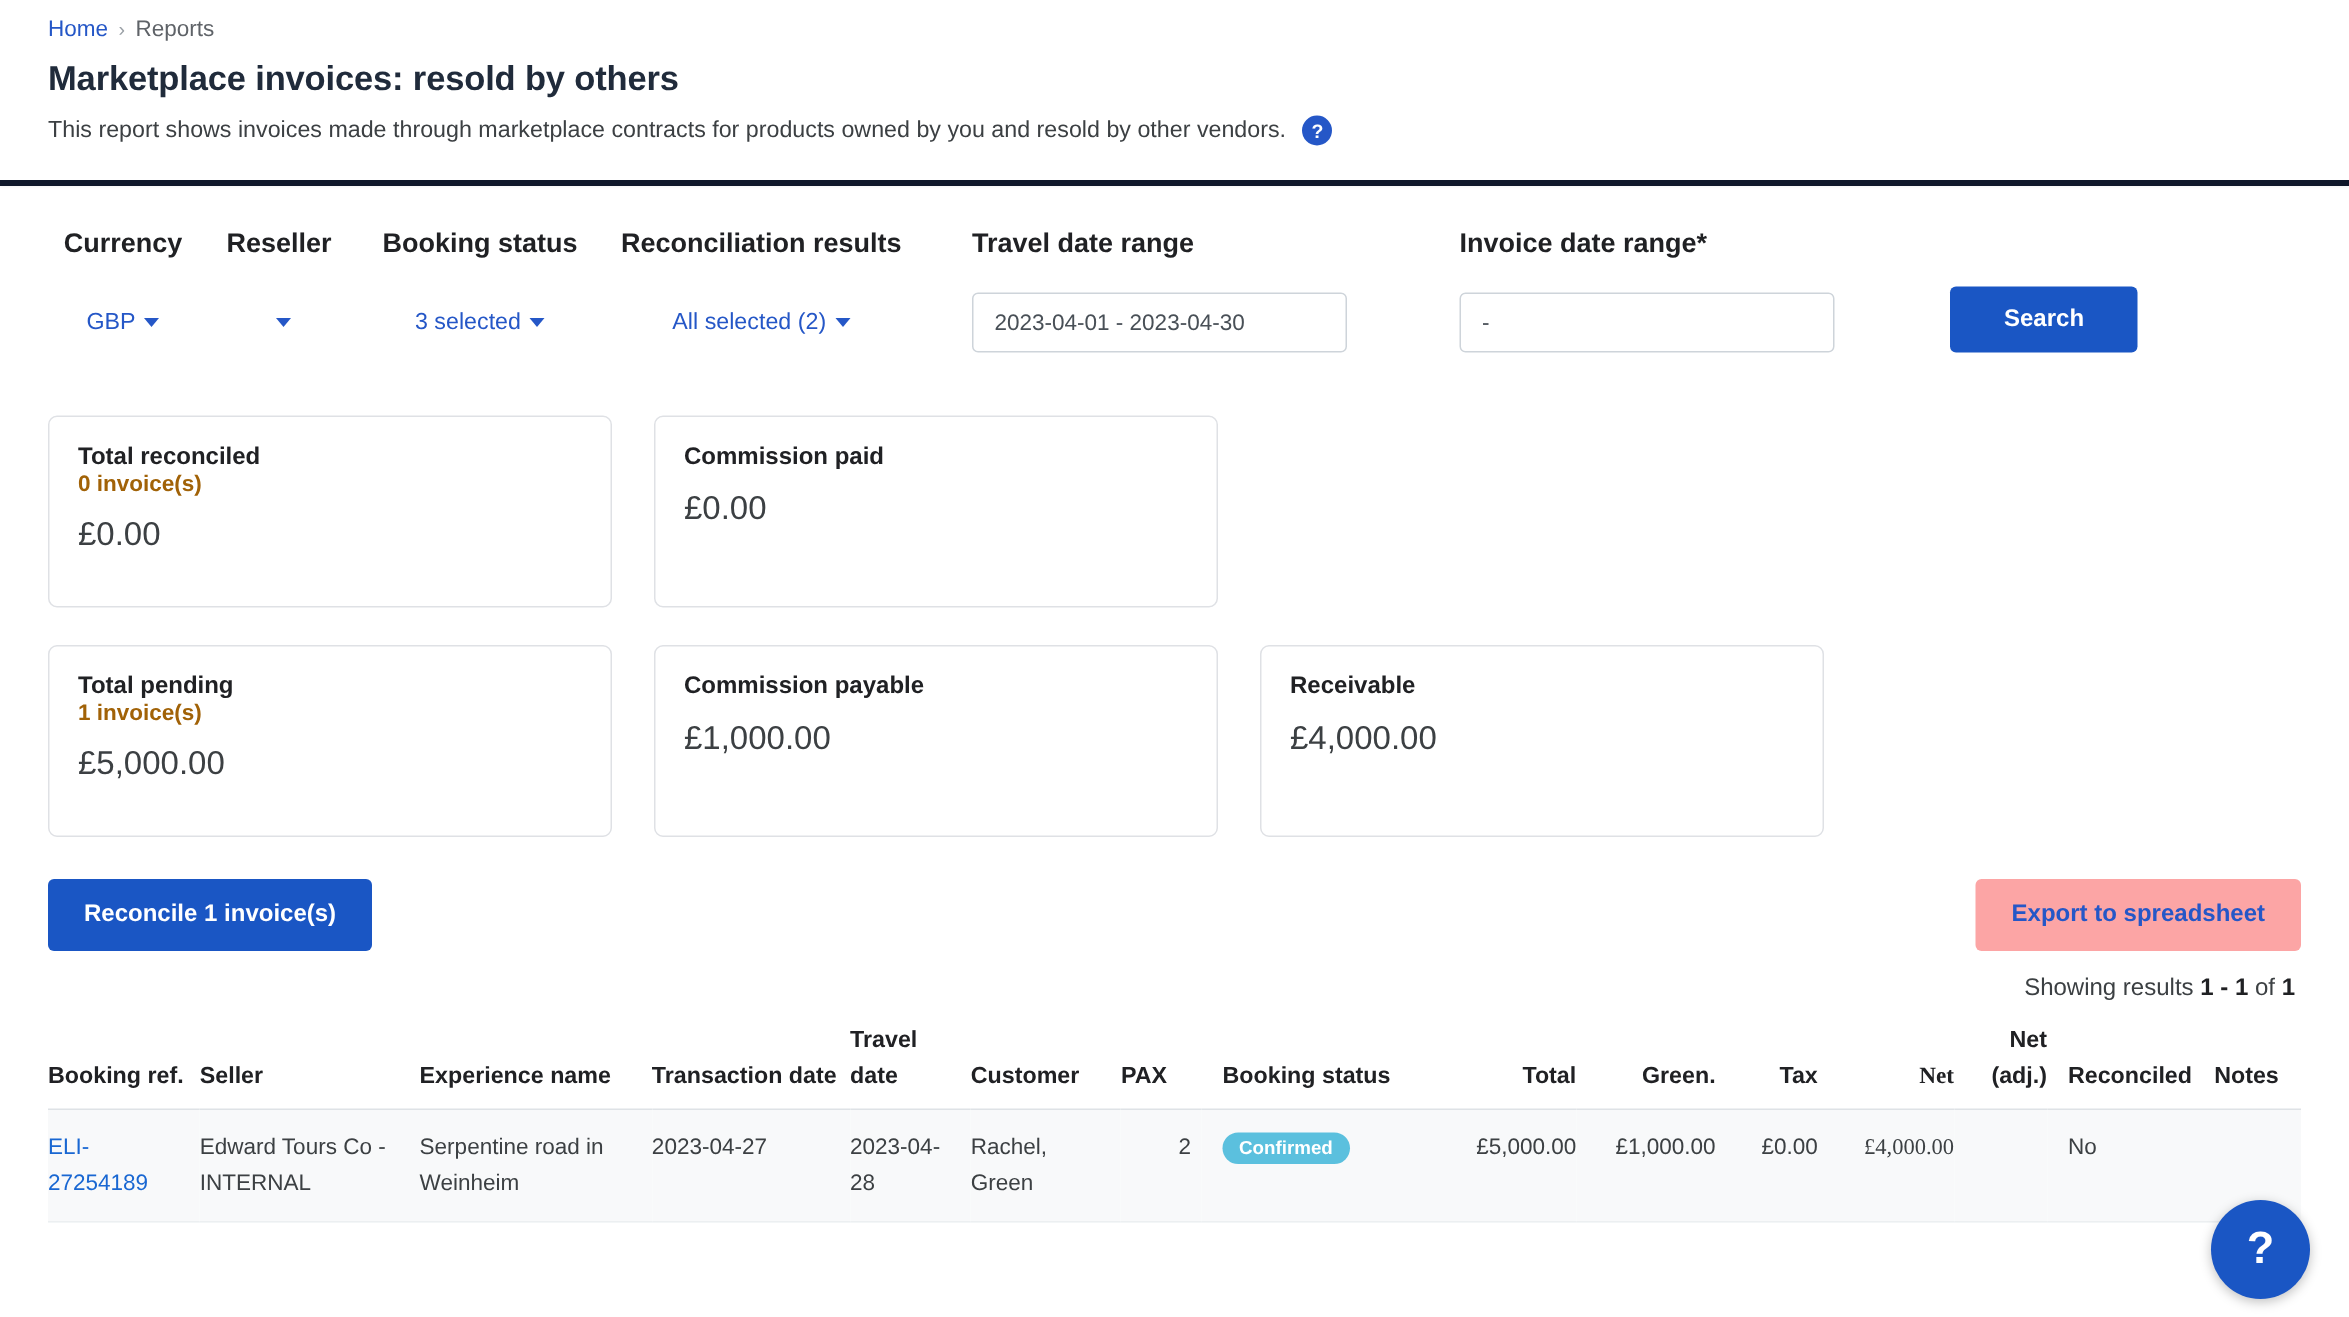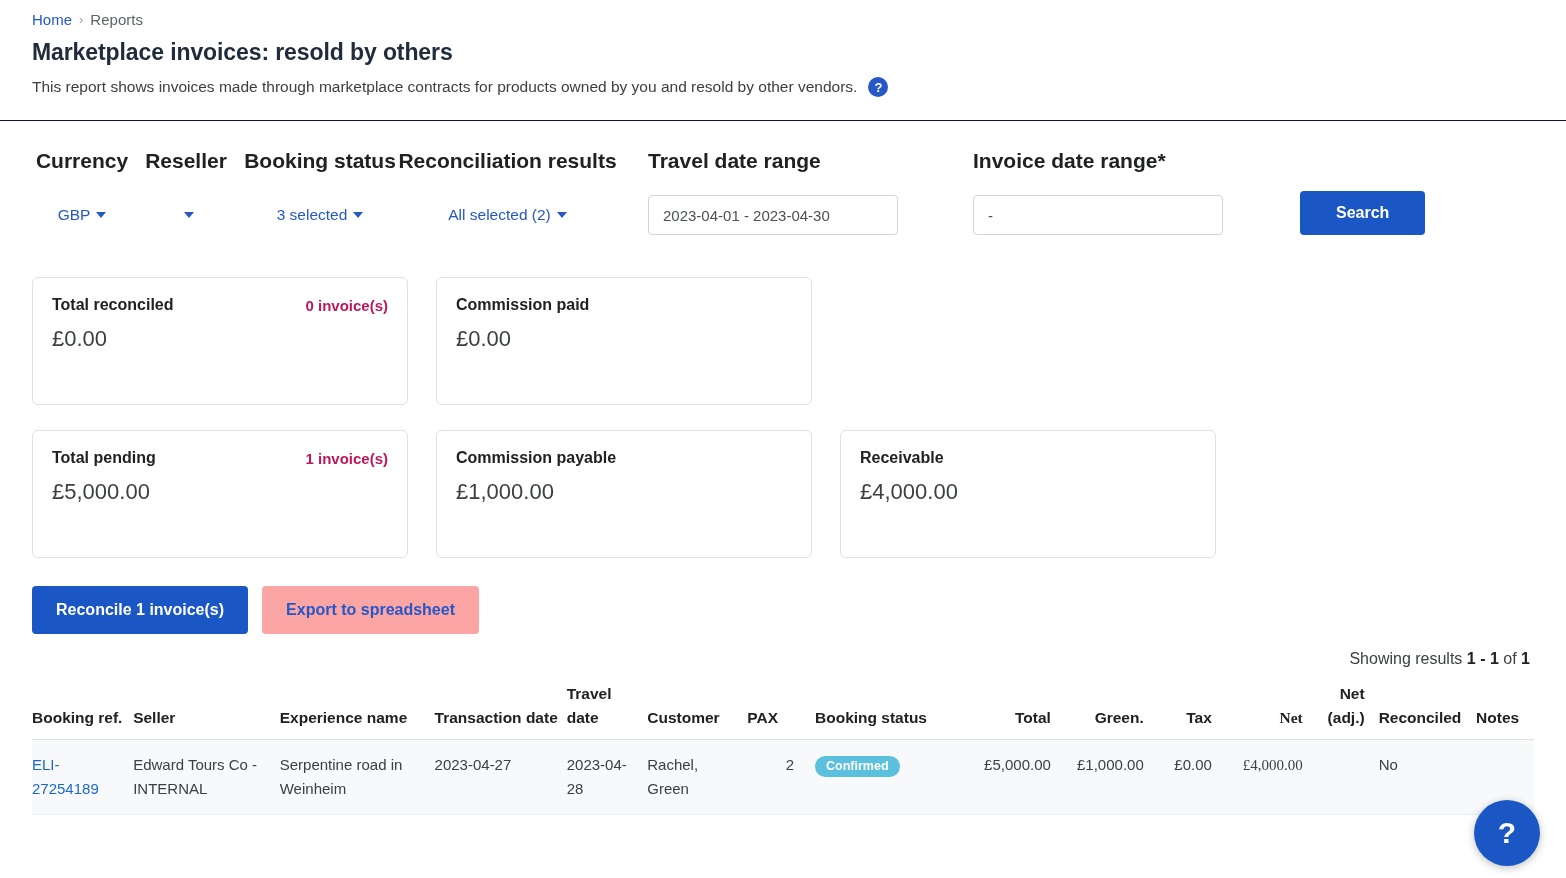--- a/index.html
+++ b/index.html
@@ -10,21 +10,21 @@
     background: #ffffff;
     font-family: "Liberation Sans", sans-serif;
     color: #212529;
     overflow: hidden;
   }
 
   
   .page-header {
     padding: 10px 32px 22px 32px;
     background: #ffffff;
-    border-bottom: 1px solid #0f172a;
+    border-bottom: 4px solid #0f172a;
     box-shadow: 0 1px 2px rgba(0,0,0,0.045);
     position: relative;
   }
   .breadcrumb {
     font-size: 15px;
     line-height: 20px;
     color: #5f6368;
     margin-bottom: 9px;
     display: flex;
     align-items: center;
@@ -74,21 +74,21 @@
     align-items: flex-end;
     padding: 28px 32px 0 32px;
     gap: 0;
   }
   .filter {
     display: flex;
     flex-direction: column;
     align-items: center;
   }
   .filter-label {
-    font-size: 21px;
+    font-size: 18px;
     font-weight: bold;
     color: #202124;
     margin-bottom: 22px;
     white-space: nowrap;
   }
   .filter-label.left { align-self: flex-start; }
   .dropdown {
     font-size: 15.5px;
     font-weight: normal;
     color: #2557c7;
@@ -154,43 +154,44 @@
     width: 376px;
     height: 128px;
     border: 1px solid #dfe1e5;
     border-radius: 6px;
     background: #ffffff;
     padding: 18px 19px;
   }
   .card-top {
     display: flex;
     justify-content: space-between;
-    align-items: center;
+    align-items: flex-start;
     margin-bottom: 12px;
+    flex-direction: column;
   }
   .card-title {
     font-size: 16px;
     font-weight: bold;
     color: #202124;
   }
   .card-count {
     font-size: 15px;
-    color: #be185d;
+    color: #a16207;
     font-weight: bold;
   }
   .card-value {
     font-size: 22px;
     color: #3c4043;
     font-weight: normal;
   }
 
   
   .actions {
     display: flex;
-    justify-content: flex-start;
+    justify-content: space-between;
     gap: 14px;
     padding: 28px 32px 0 32px;
   }
   .btn-primary {
     height: 48px;
     padding: 0 24px;
     background: #1a56c4;
     color: #ffffff;
     border: none;
     border-radius: 4px;

